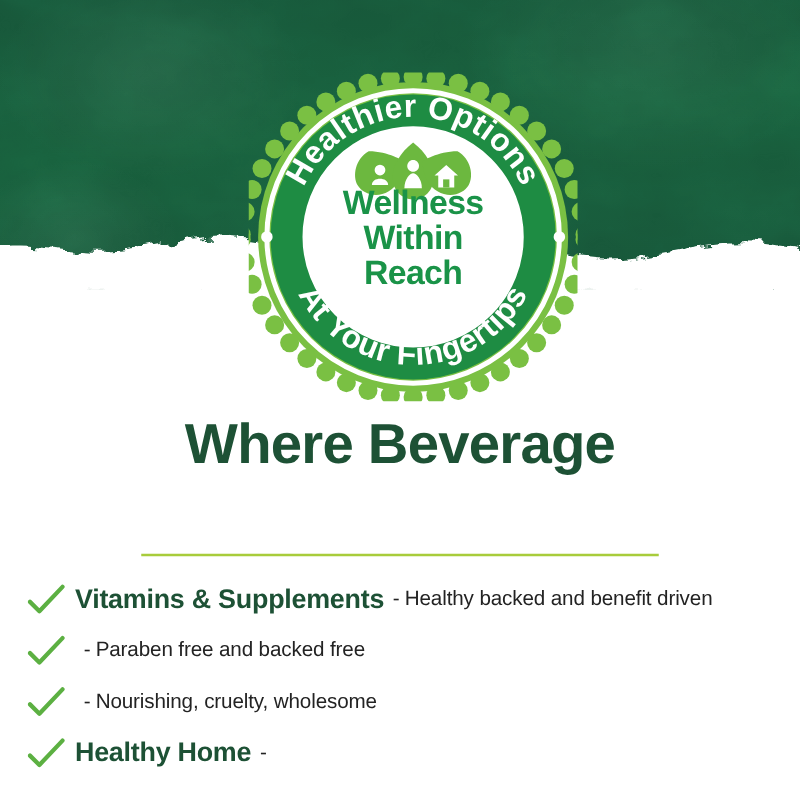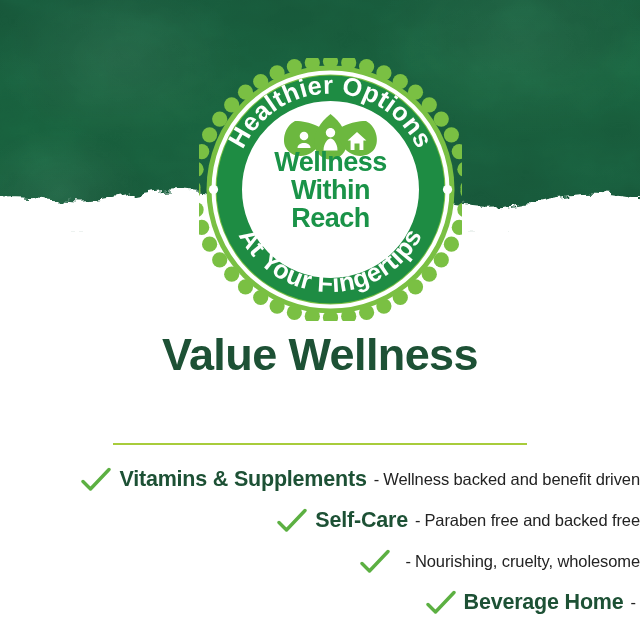--- a/index.html
+++ b/index.html
@@ -97,21 +97,20 @@
     position: absolute;
     left: 22px;
     top: 459px;
     width: 618px;
   }
   .feature-row {
     display: flex;
     align-items: center;
     height: 41px;
     white-space: nowrap;
-    justify-content: flex-end;
   }
   .check-icon {
     flex: 0 0 auto;
     width: 30px;
     height: 26px;
     margin-right: 8px;
     display: block;
   }
   .feature-title {
     color: #1d5135;
@@ -276,55 +275,54 @@
         </g>
       </g>
 
       <text x="131.5" y="113" text-anchor="middle" font-family="Liberation Sans, sans-serif" font-size="27" font-weight="bold" fill="#1a9348" letter-spacing="-0.5">Wellness</text>
       <text x="131.5" y="141" text-anchor="middle" font-family="Liberation Sans, sans-serif" font-size="27" font-weight="bold" fill="#1a9348" letter-spacing="-0.5">Within</text>
       <text x="131.5" y="169" text-anchor="middle" font-family="Liberation Sans, sans-serif" font-size="27" font-weight="bold" fill="#1a9348" letter-spacing="-0.5">Reach</text>
     </svg>
   </div>
 
   <div class="headline">
-    <span class="hl-line">Value Wellness</span>
+    <span class="hl-line">Where Beverage</span>
   </div>
 
   <div class="divider"></div>
 
   <div class="features">
 
     <div class="feature-row">
       <svg class="check-icon" viewBox="0 0 30 26" aria-hidden="true">
         <path d="M2,14.5 L9.5,22 L28,2.5" fill="none" stroke="#5cb042" stroke-width="3.4" stroke-linecap="round" stroke-linejoin="round"></path>
       </svg>
       <span class="feature-title">Vitamins &amp; Supplements</span>
       <span class="feature-sep">-</span>
-      <span class="feature-desc">Wellness backed and benefit driven</span>
+      <span class="feature-desc">Healthy backed and benefit driven</span>
     </div>
 
     <div class="feature-row">
       <svg class="check-icon" viewBox="0 0 30 26" aria-hidden="true">
         <path d="M2,14.5 L9.5,22 L28,2.5" fill="none" stroke="#5cb042" stroke-width="3.4" stroke-linecap="round" stroke-linejoin="round"></path>
       </svg>
-      <span class="feature-title">Self-Care</span>
       <span class="feature-sep">-</span>
       <span class="feature-desc">Paraben free and backed free</span>
     </div>
 
     <div class="feature-row">
       <svg class="check-icon" viewBox="0 0 30 26" aria-hidden="true">
         <path d="M2,14.5 L9.5,22 L28,2.5" fill="none" stroke="#5cb042" stroke-width="3.4" stroke-linecap="round" stroke-linejoin="round"></path>
       </svg>
       <span class="feature-sep">-</span>
       <span class="feature-desc">Nourishing, cruelty, wholesome</span>
     </div>
 
     <div class="feature-row">
       <svg class="check-icon" viewBox="0 0 30 26" aria-hidden="true">
         <path d="M2,14.5 L9.5,22 L28,2.5" fill="none" stroke="#5cb042" stroke-width="3.4" stroke-linecap="round" stroke-linejoin="round"></path>
       </svg>
-      <span class="feature-title">Beverage Home</span>
+      <span class="feature-title">Healthy Home</span>
       <span class="feature-sep">-</span>
     </div>
 
   </div>
 </div>
 
 </body></html>

